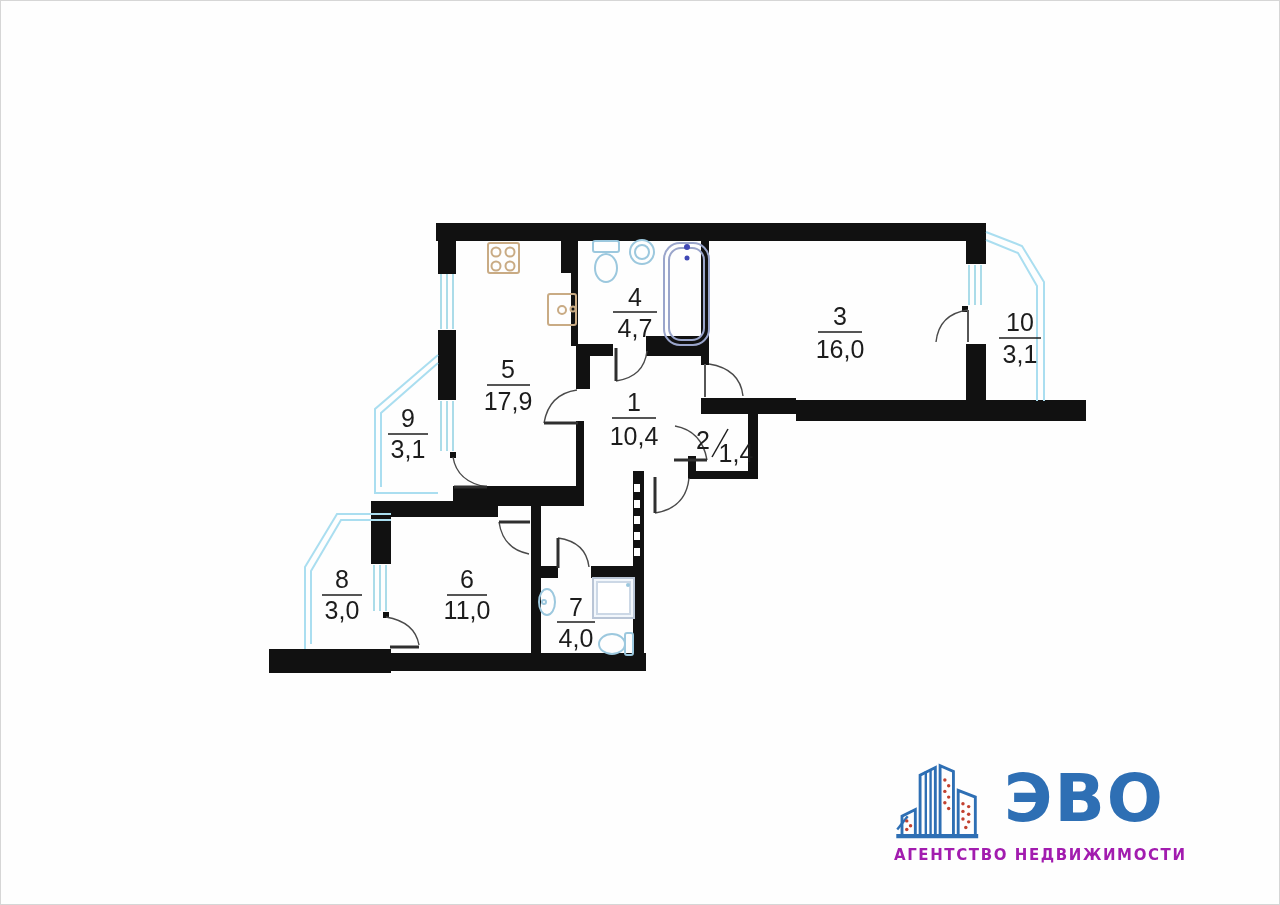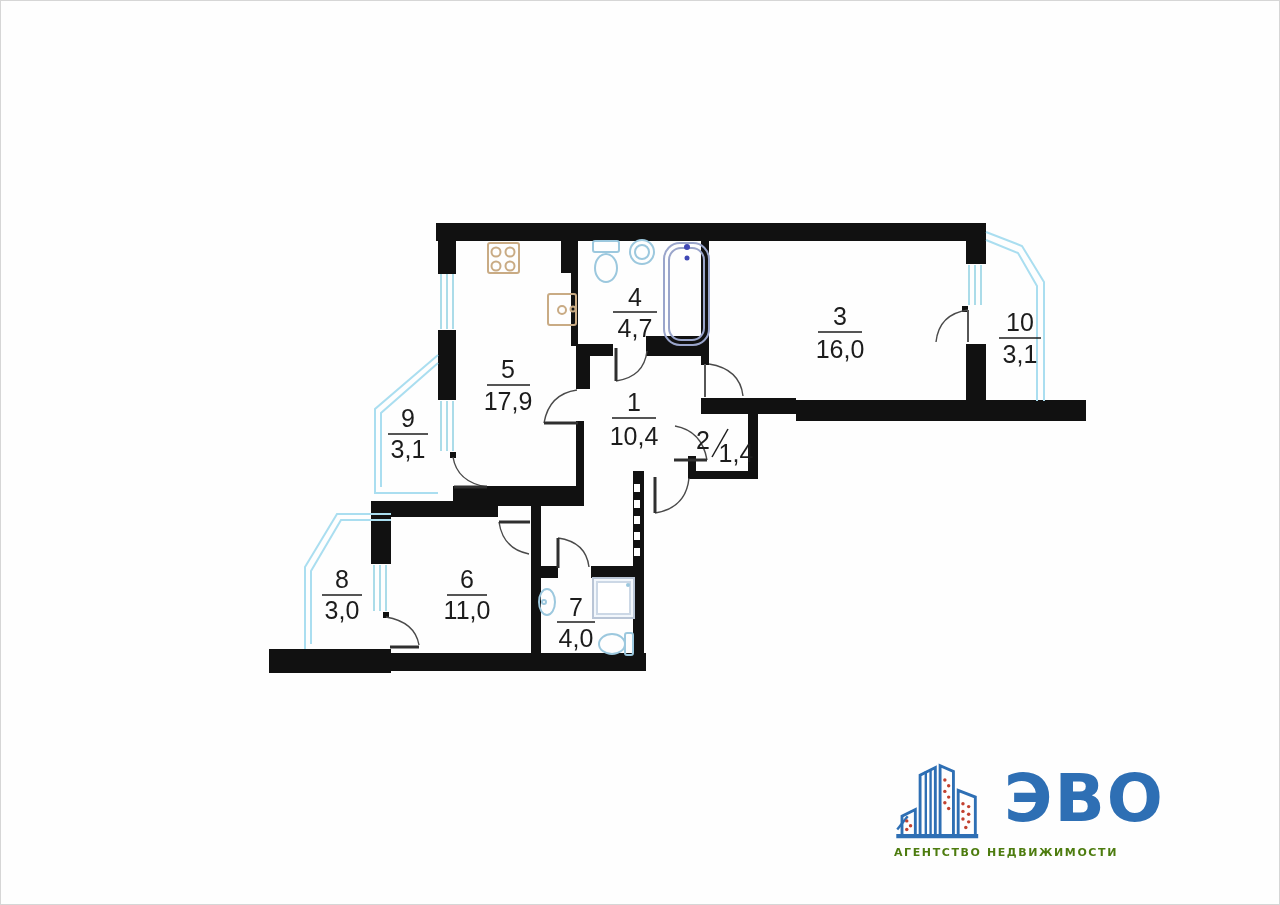--- a/index.html
+++ b/index.html
@@ -11,22 +11,22 @@
   .plan-svg{position:absolute;left:0;top:0;}
   .room-label{font-family:"Liberation Sans",sans-serif;font-size:25px;fill:#1c1c1c;}
   .label-line{stroke:#1c1c1c;stroke-width:1.5;}
   .logo{position:absolute;left:893px;top:758px;width:310px;}
   .logo-row{display:flex;align-items:center;gap:14px;}
   .brand{
     font-family:"DejaVu Sans",sans-serif;font-size:66px;line-height:72px;
     font-weight:800;color:#2e6fb4;letter-spacing:2px;
   }
   .tagline{
-    margin-top:7px;font-family:"DejaVu Sans",sans-serif;font-size:11px;
-    font-weight:700;color:#4d7c0f;letter-spacing:1.6px;white-space:nowrap;
+    margin-top:7px;font-family:"DejaVu Sans",sans-serif;font-size:15px;
+    font-weight:700;color:#a21caf;letter-spacing:1.6px;white-space:nowrap;
   }
 </style>
 </head>
 <body>
 
 <div class="canvas">
 
   <svg class="plan-svg" width="1278" height="903" viewBox="0 0 1278 903">
 
     <g fill="#111">

